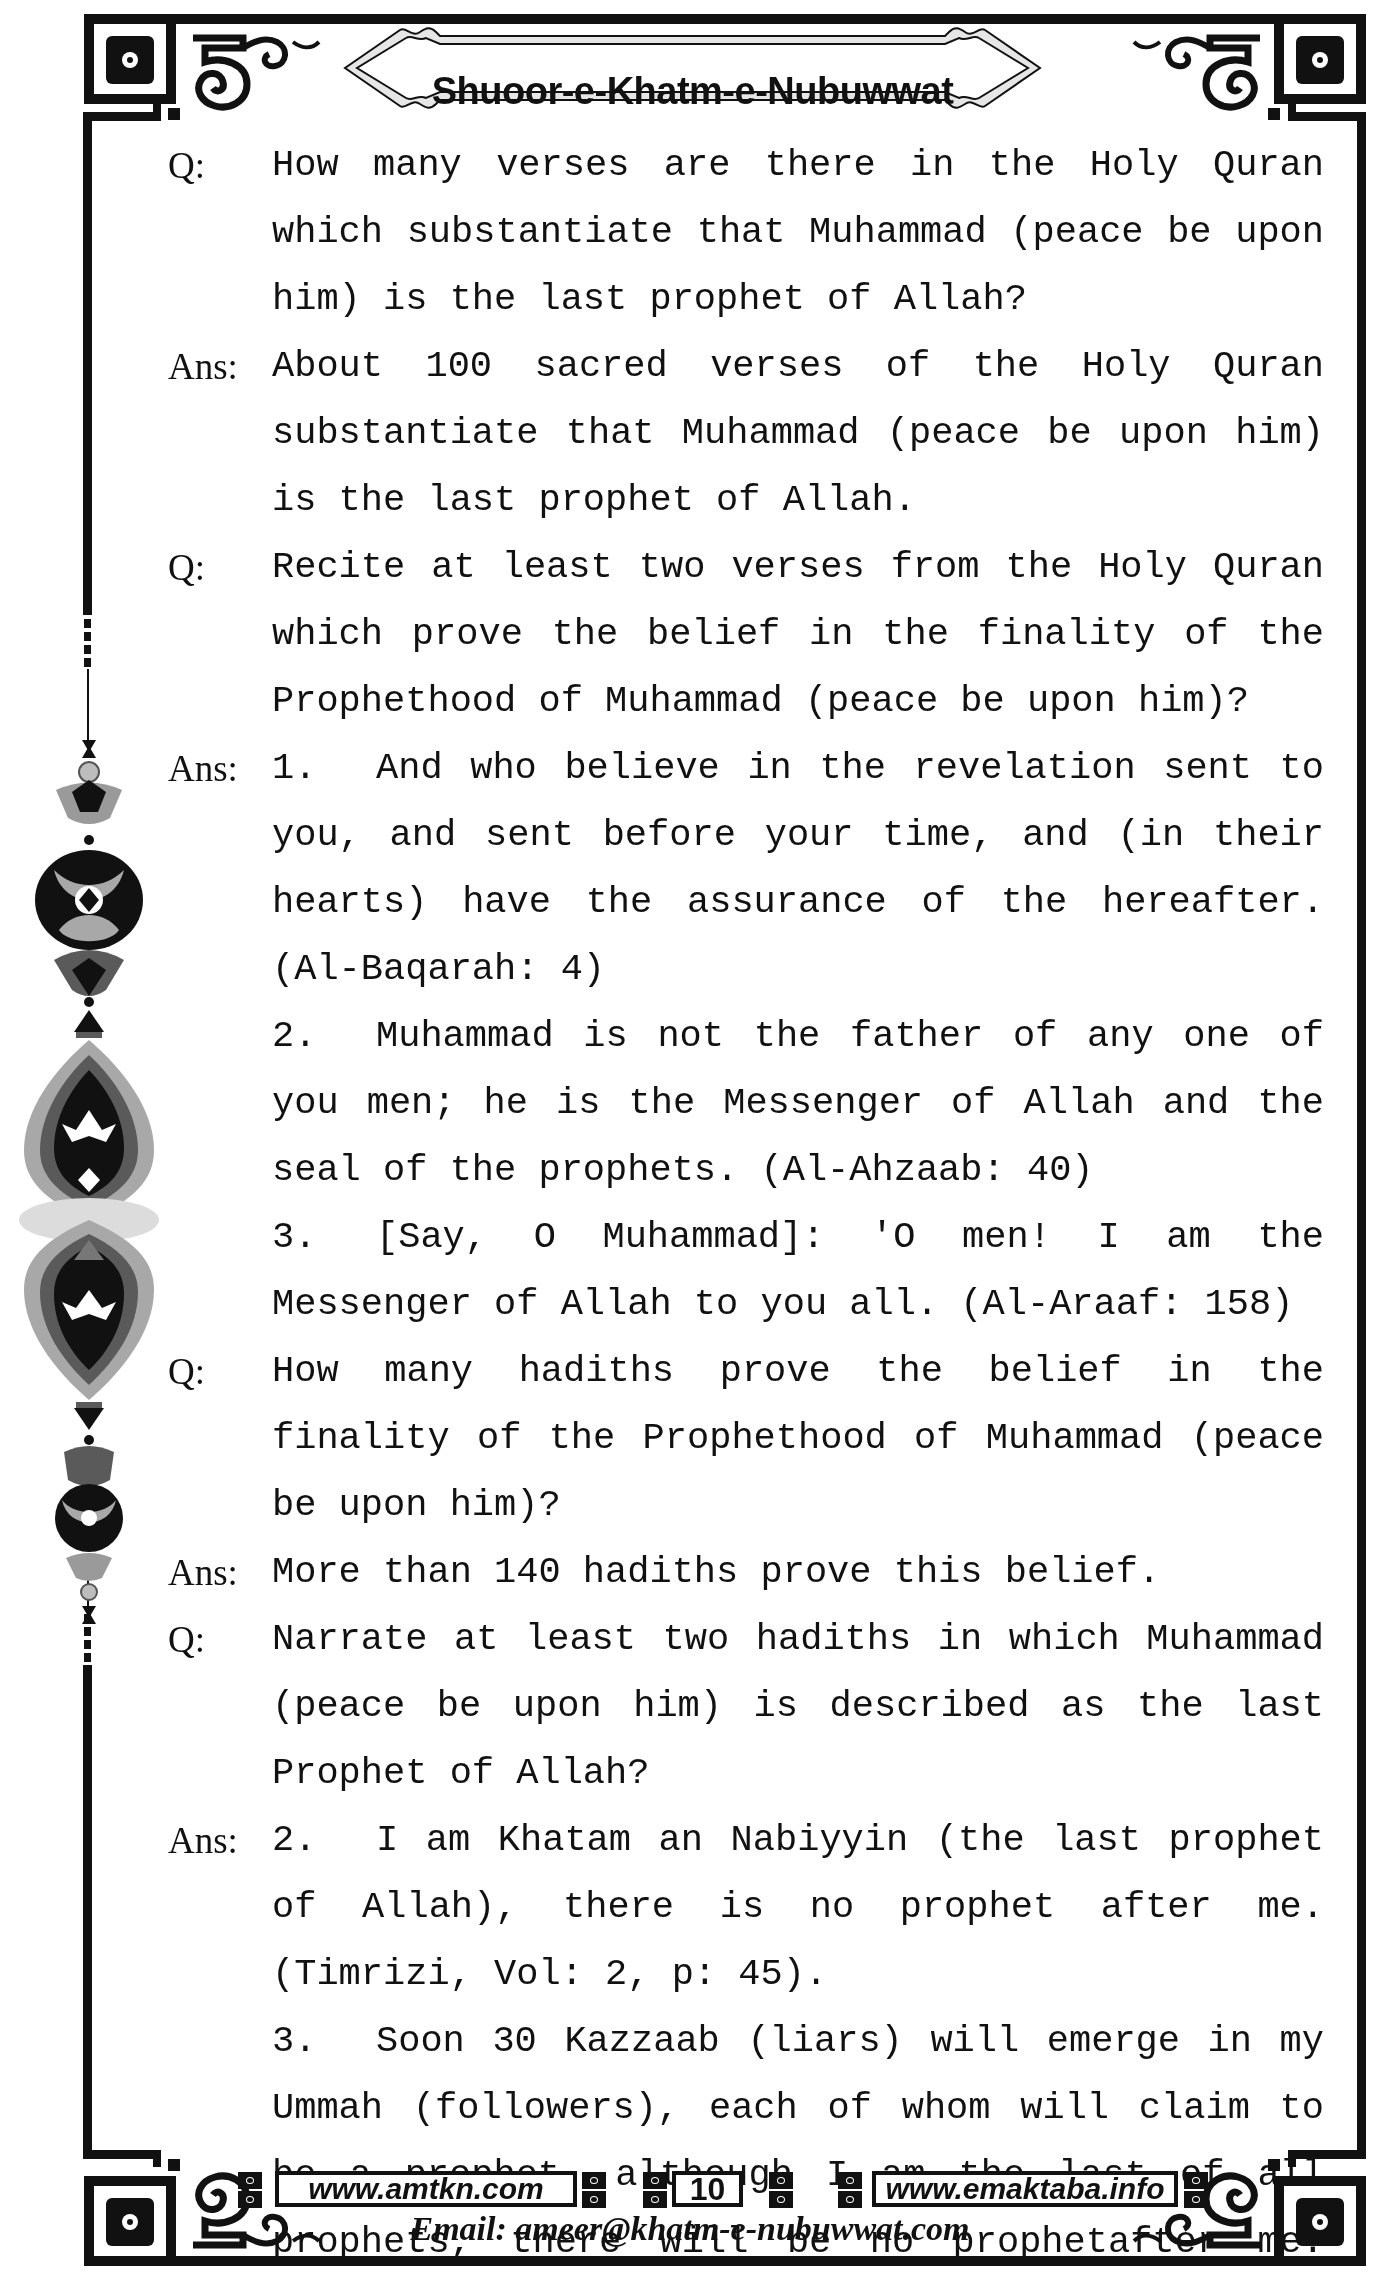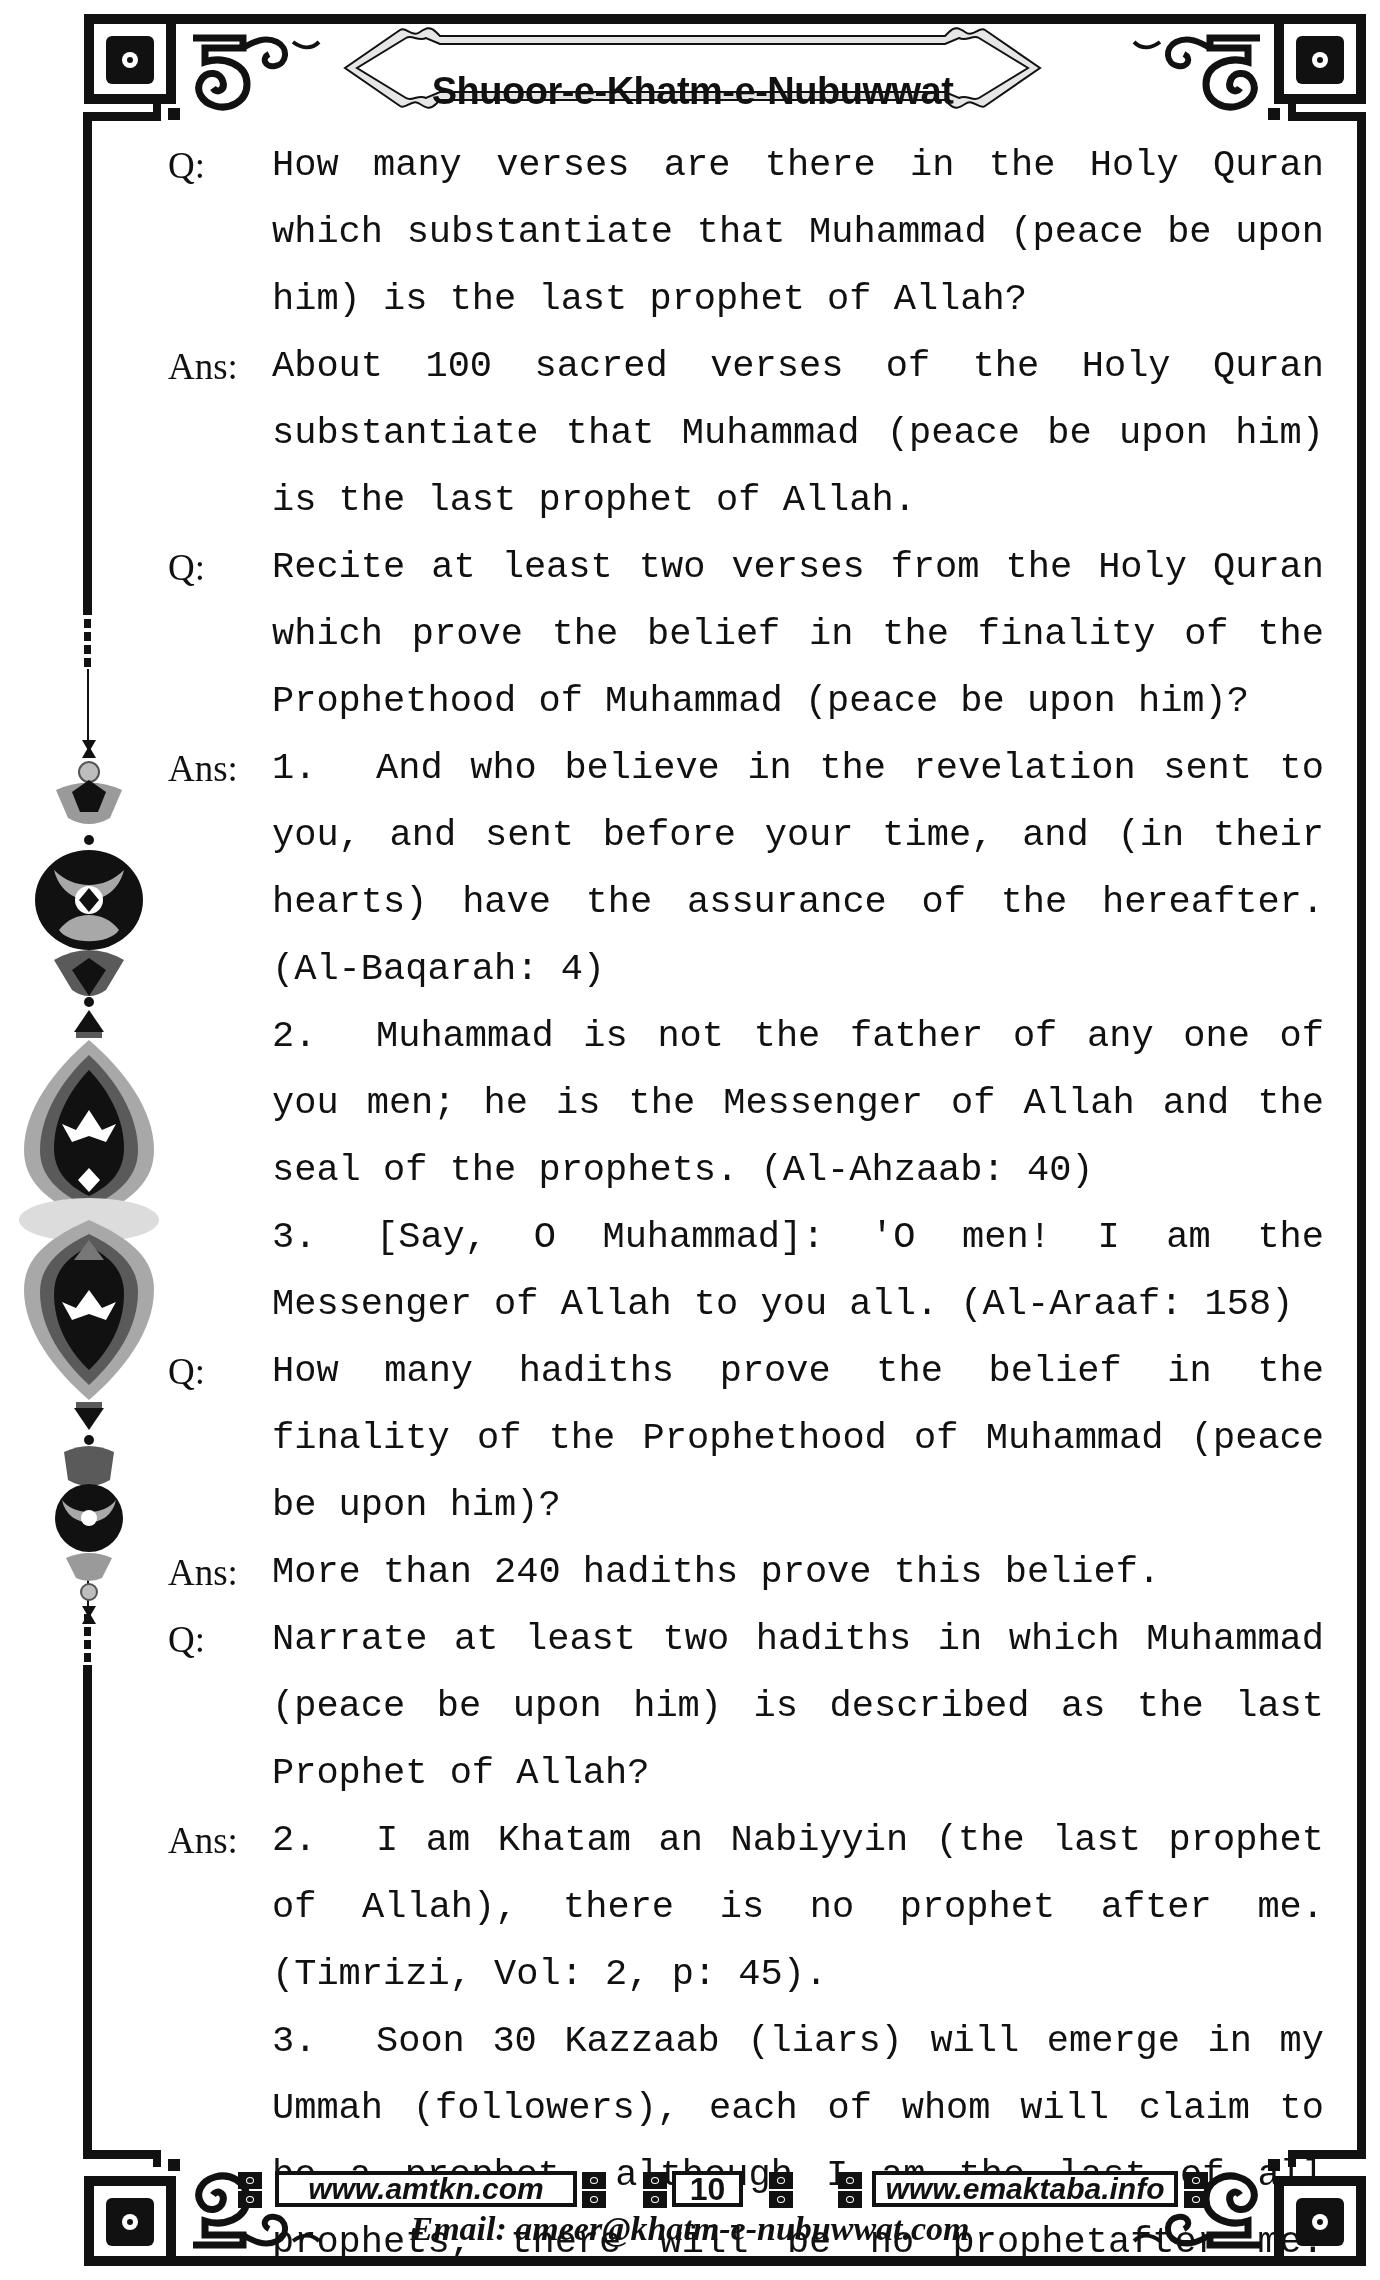--- a/index.html
+++ b/index.html
@@ -192,21 +192,21 @@
     </div>
   </div>
 
   <div class="row">
     <div class="label">Q:</div>
     <div class="body">How many hadiths prove the belief in the finality of the Prophethood of Muhammad (peace be upon him)?</div>
   </div>
 
   <div class="row">
     <div class="label">Ans:</div>
-    <div class="body">More than 240 hadiths prove this belief.</div>
+    <div class="body">More than 140 hadiths prove this belief.</div>
   </div>
 
   <div class="row">
     <div class="label">Q:</div>
     <div class="body">Narrate at least two hadiths in which Muhammad (peace be upon him) is described as the last Prophet of Allah?</div>
   </div>
 
   <div class="row">
     <div class="label">Ans:</div>
     <div class="body">

